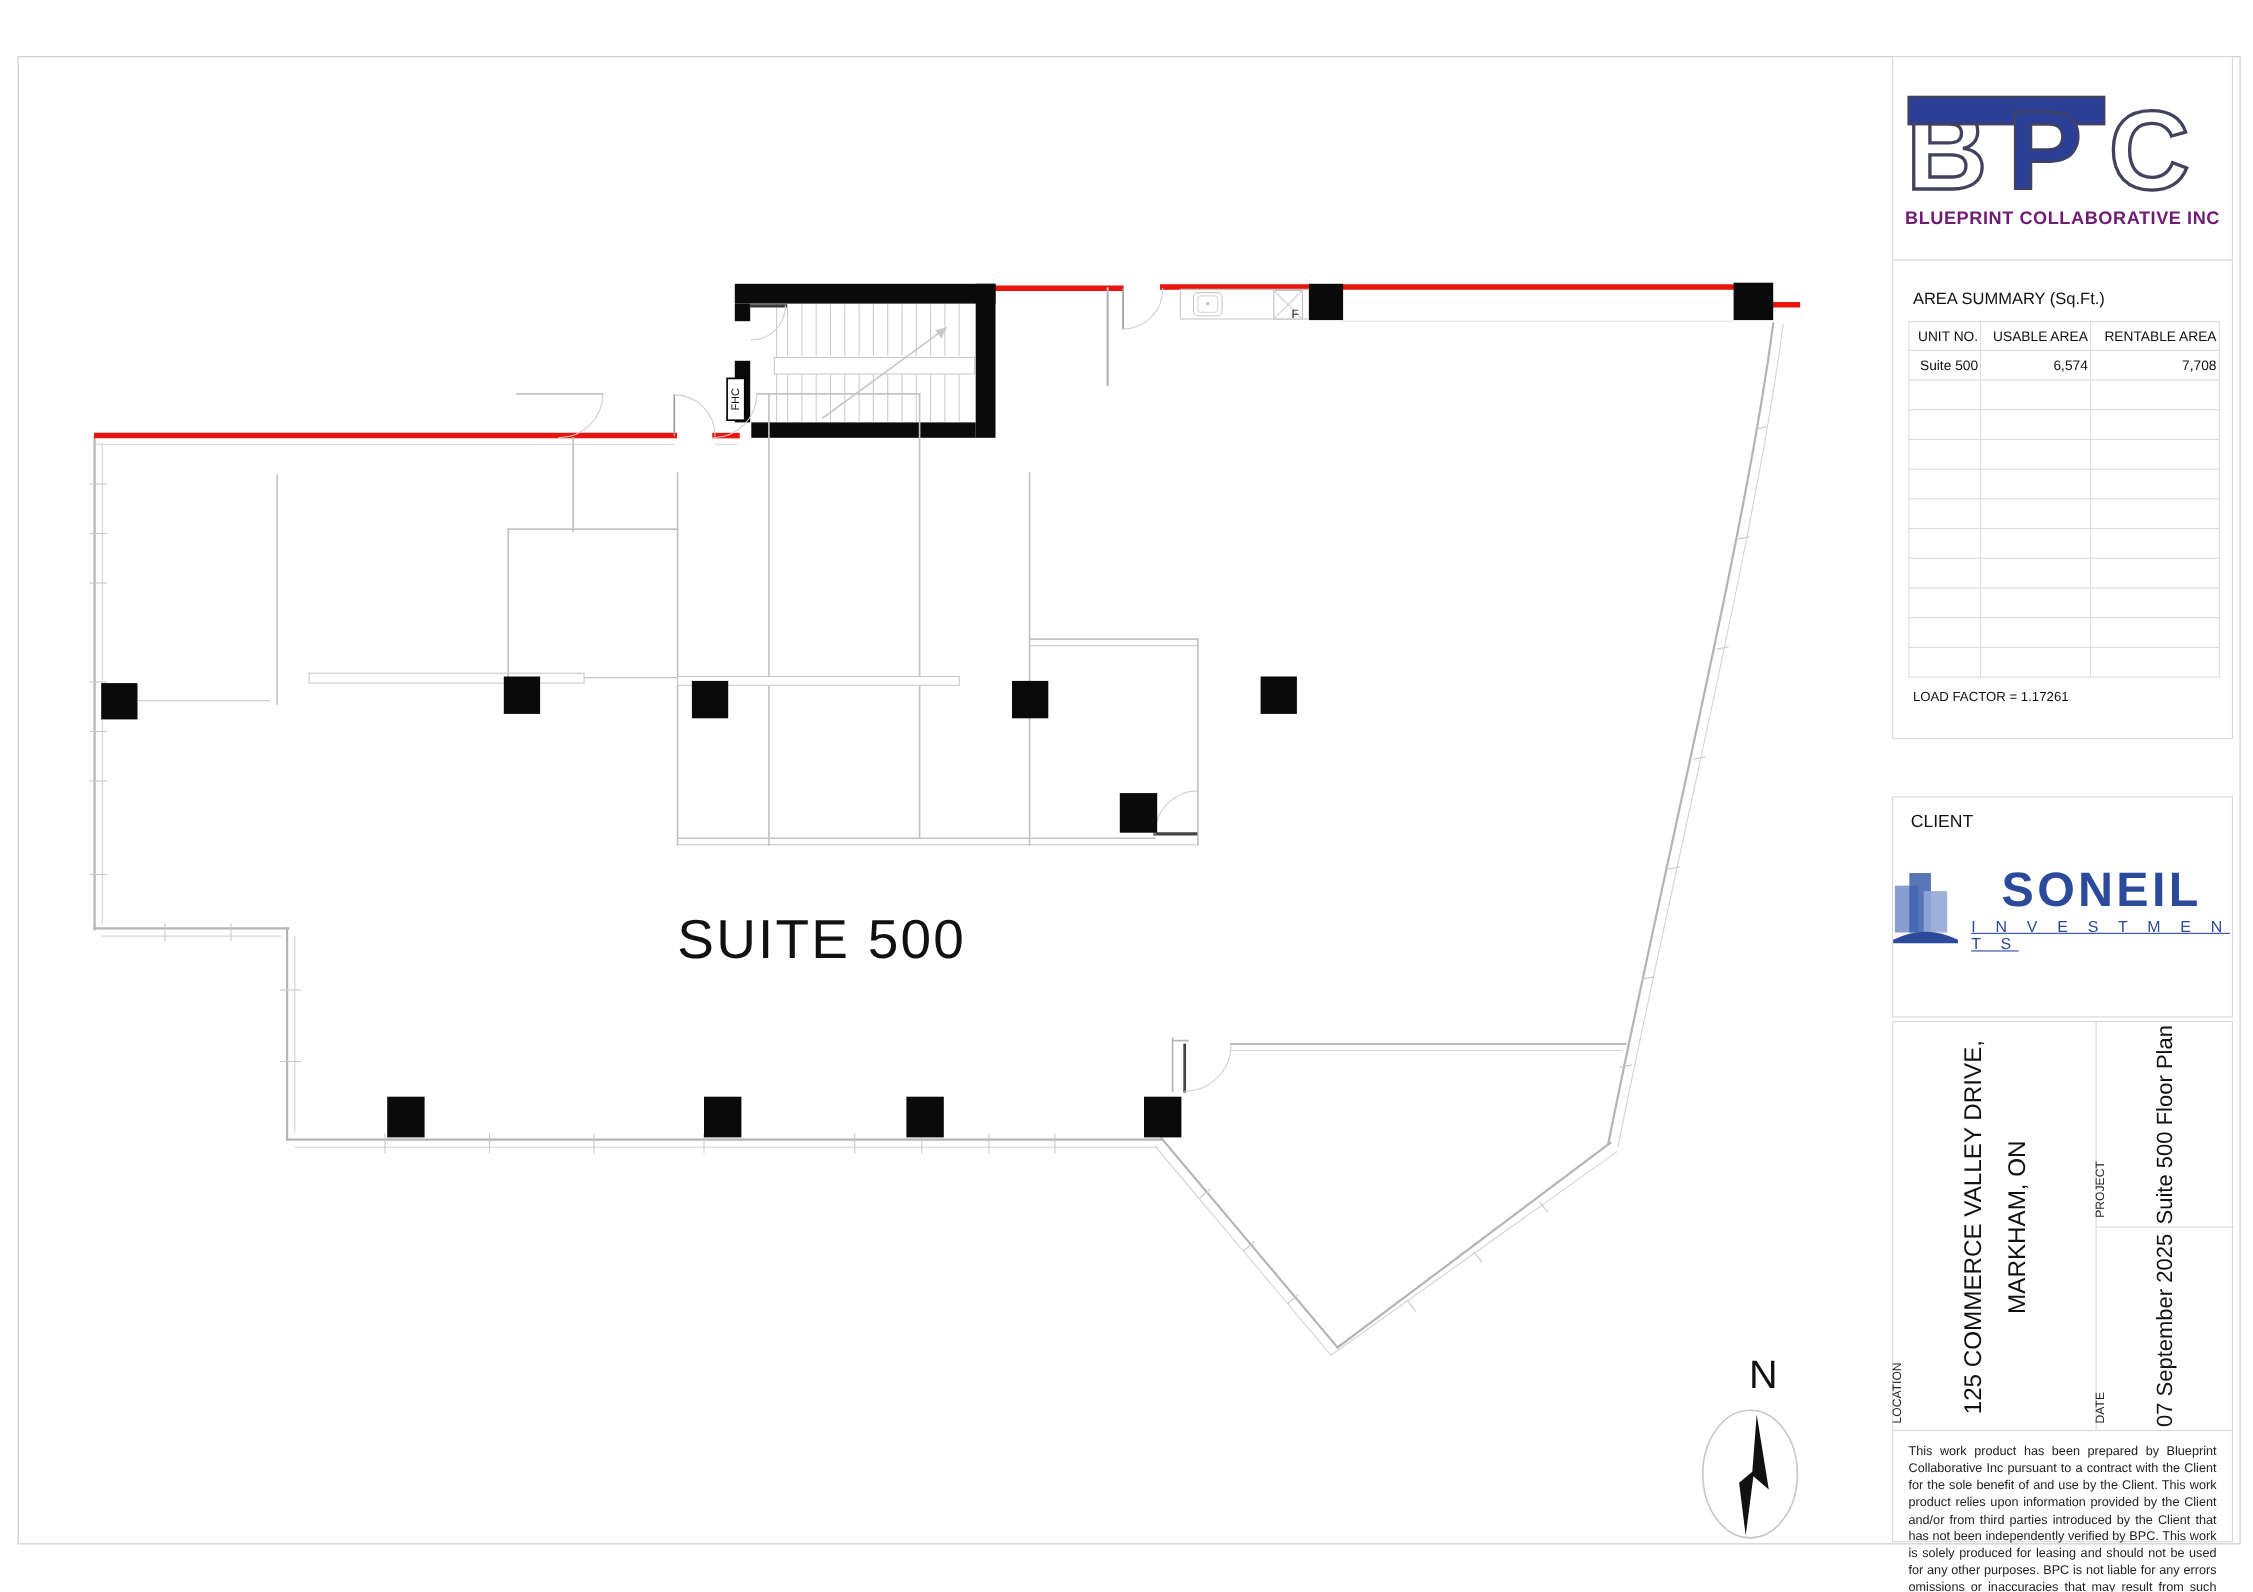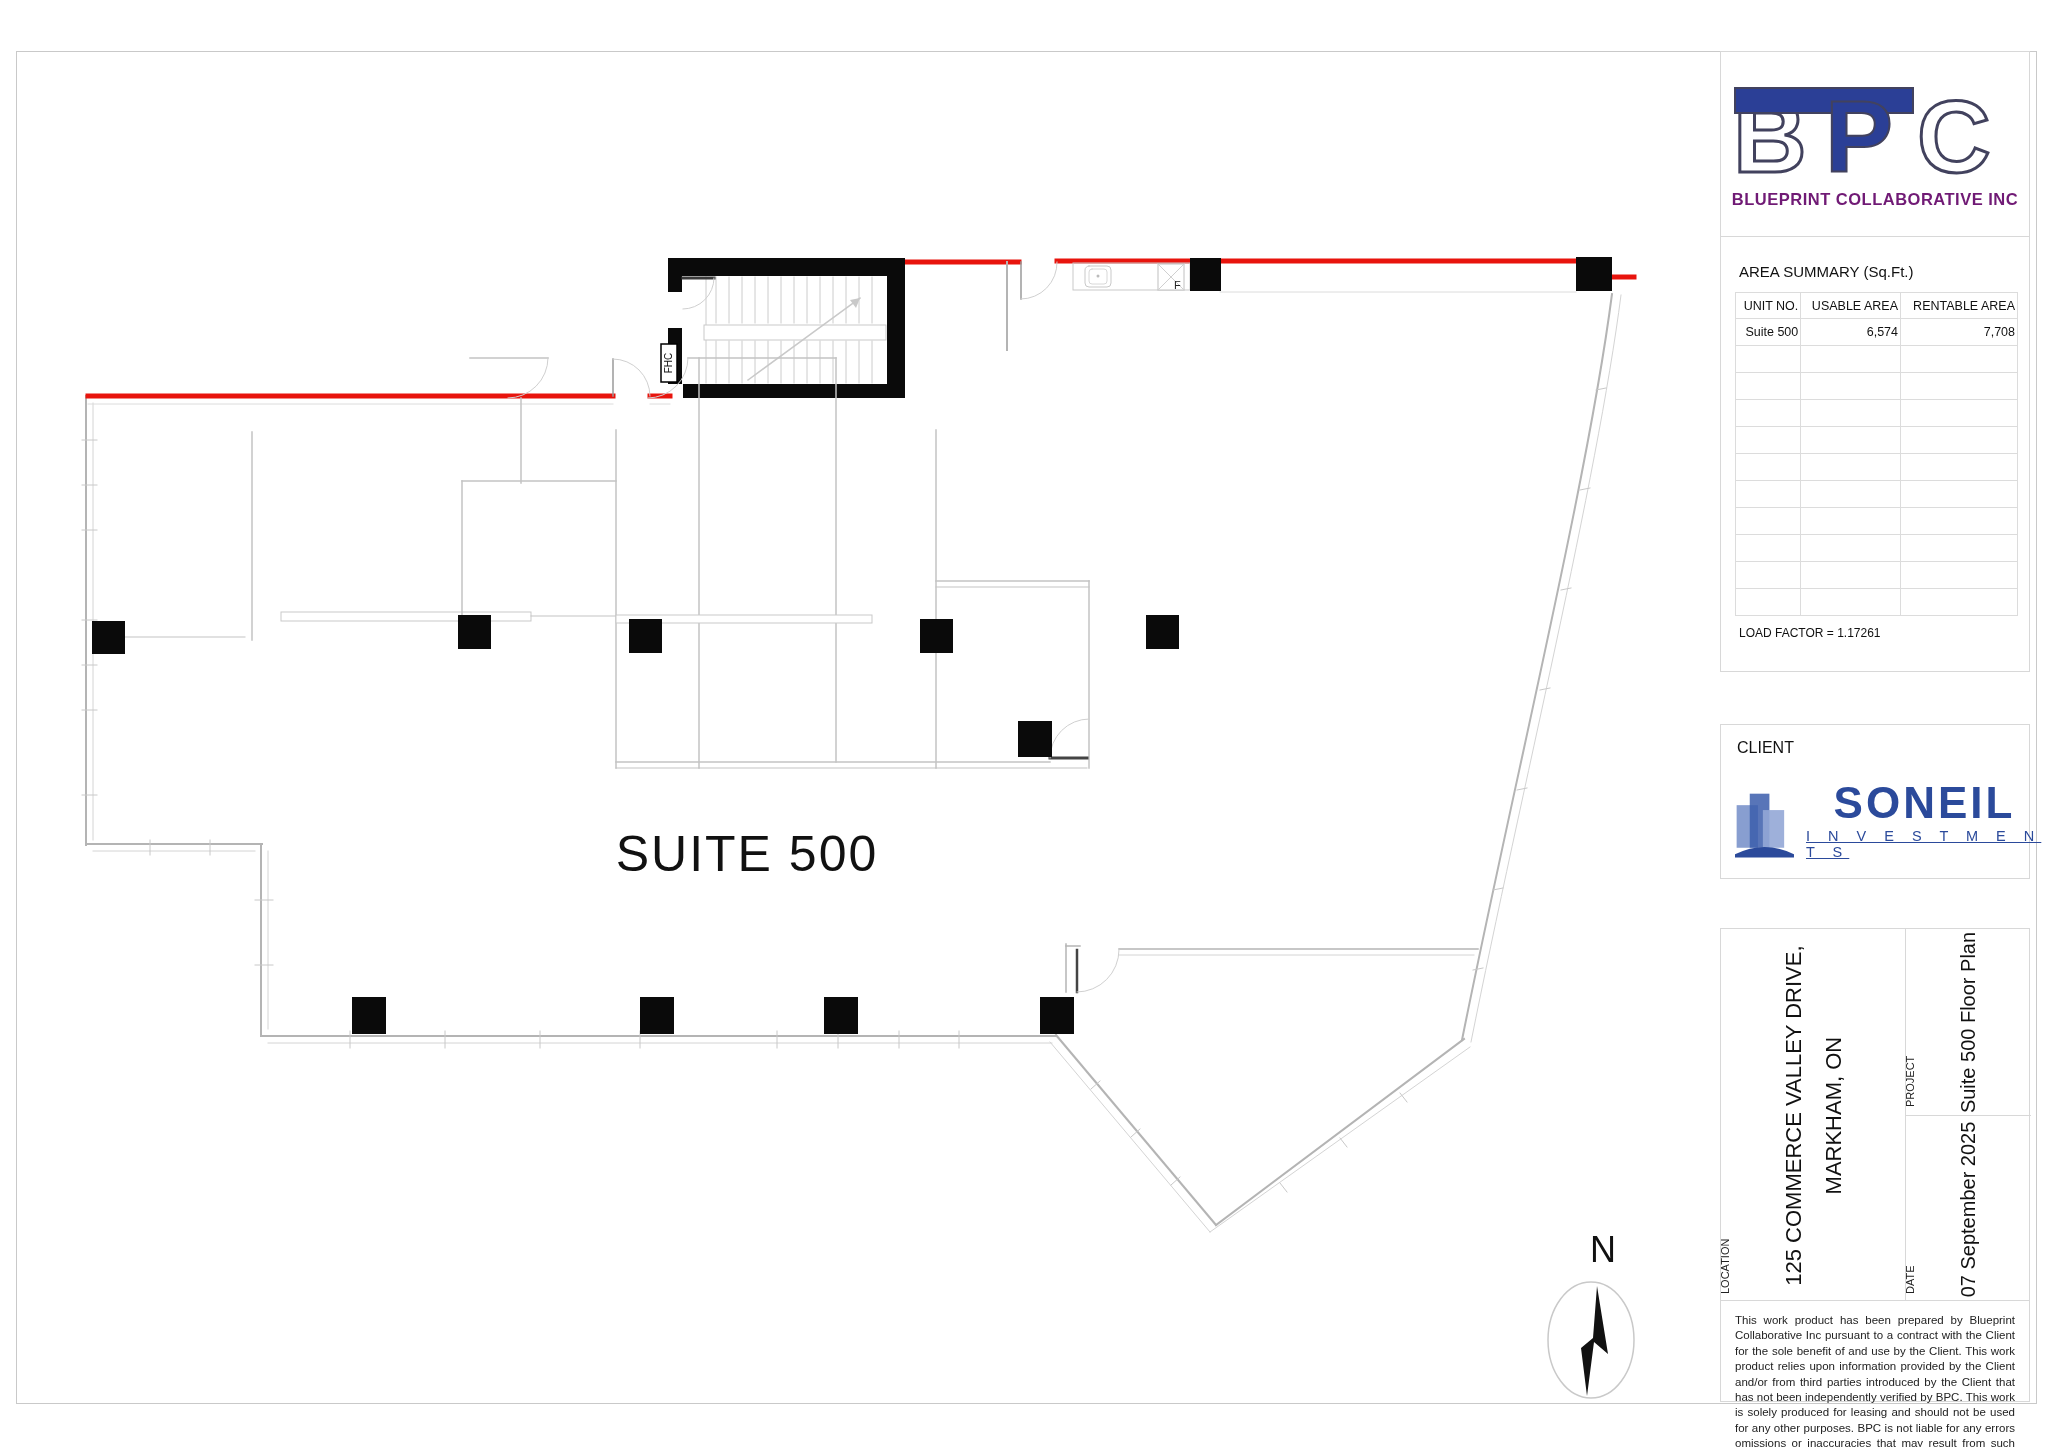--- a/index.html
+++ b/index.html
@@ -16,23 +16,23 @@
   .bpc-name{color:#701a75;font-weight:bold;font-size:16.5px;letter-spacing:.5px;margin-top:2px;}
 
   .box-area{top:236px;height:436px;padding:14px;box-sizing:border-box;}
   .area-title{font-size:15px;margin:12px 0 12px 4px;}
   table.area{border-collapse:collapse;width:283px;}
   table.area th,table.area td{border:1px solid #dcdcdc;font-size:12.5px;text-align:right;
         height:26px;padding:0 2px;font-weight:normal;}
   table.area th{height:25px;}
   .load-factor{font-size:12px;margin:10px 0 0 4px;}
 
-  .box-client{top:724px;height:155px;}
+  .box-client{top:724px;height:201px;}
   .client-label{font-size:16px;position:absolute;left:16px;top:14px;}
-  .soneil{position:absolute;left:14px;top:56px;width:100%;display:flex;align-items:flex-start;justify-content:center;gap:12px;}
+  .soneil{position:absolute;left:0;top:56px;width:100%;display:flex;align-items:flex-end;justify-content:center;gap:12px;}
   .soneil-text{display:flex;flex-direction:column;align-items:center;}
   .soneil-primary{color:#2b4a9b;font-weight:bold;font-size:44px;letter-spacing:3px;line-height:1;}
   .soneil-secondary{color:#2b4a9b;font-size:14.5px;letter-spacing:7px;margin-top:3px;text-decoration:underline;}
 
   .box-title{top:928px;height:373px;}
   .tb-cell{position:absolute;box-sizing:border-box;}
   .tb-loc{left:0;top:0;width:185px;height:373px;border-right:1px solid #d8d8d8;}
   .tb-proj{left:185px;top:0;width:125px;height:187px;border-bottom:1px solid #d8d8d8;}
   .tb-date{left:185px;top:187px;width:125px;height:186px;}
   .rot-label{position:absolute;left:10px;bottom:8px;transform-origin:left bottom;

